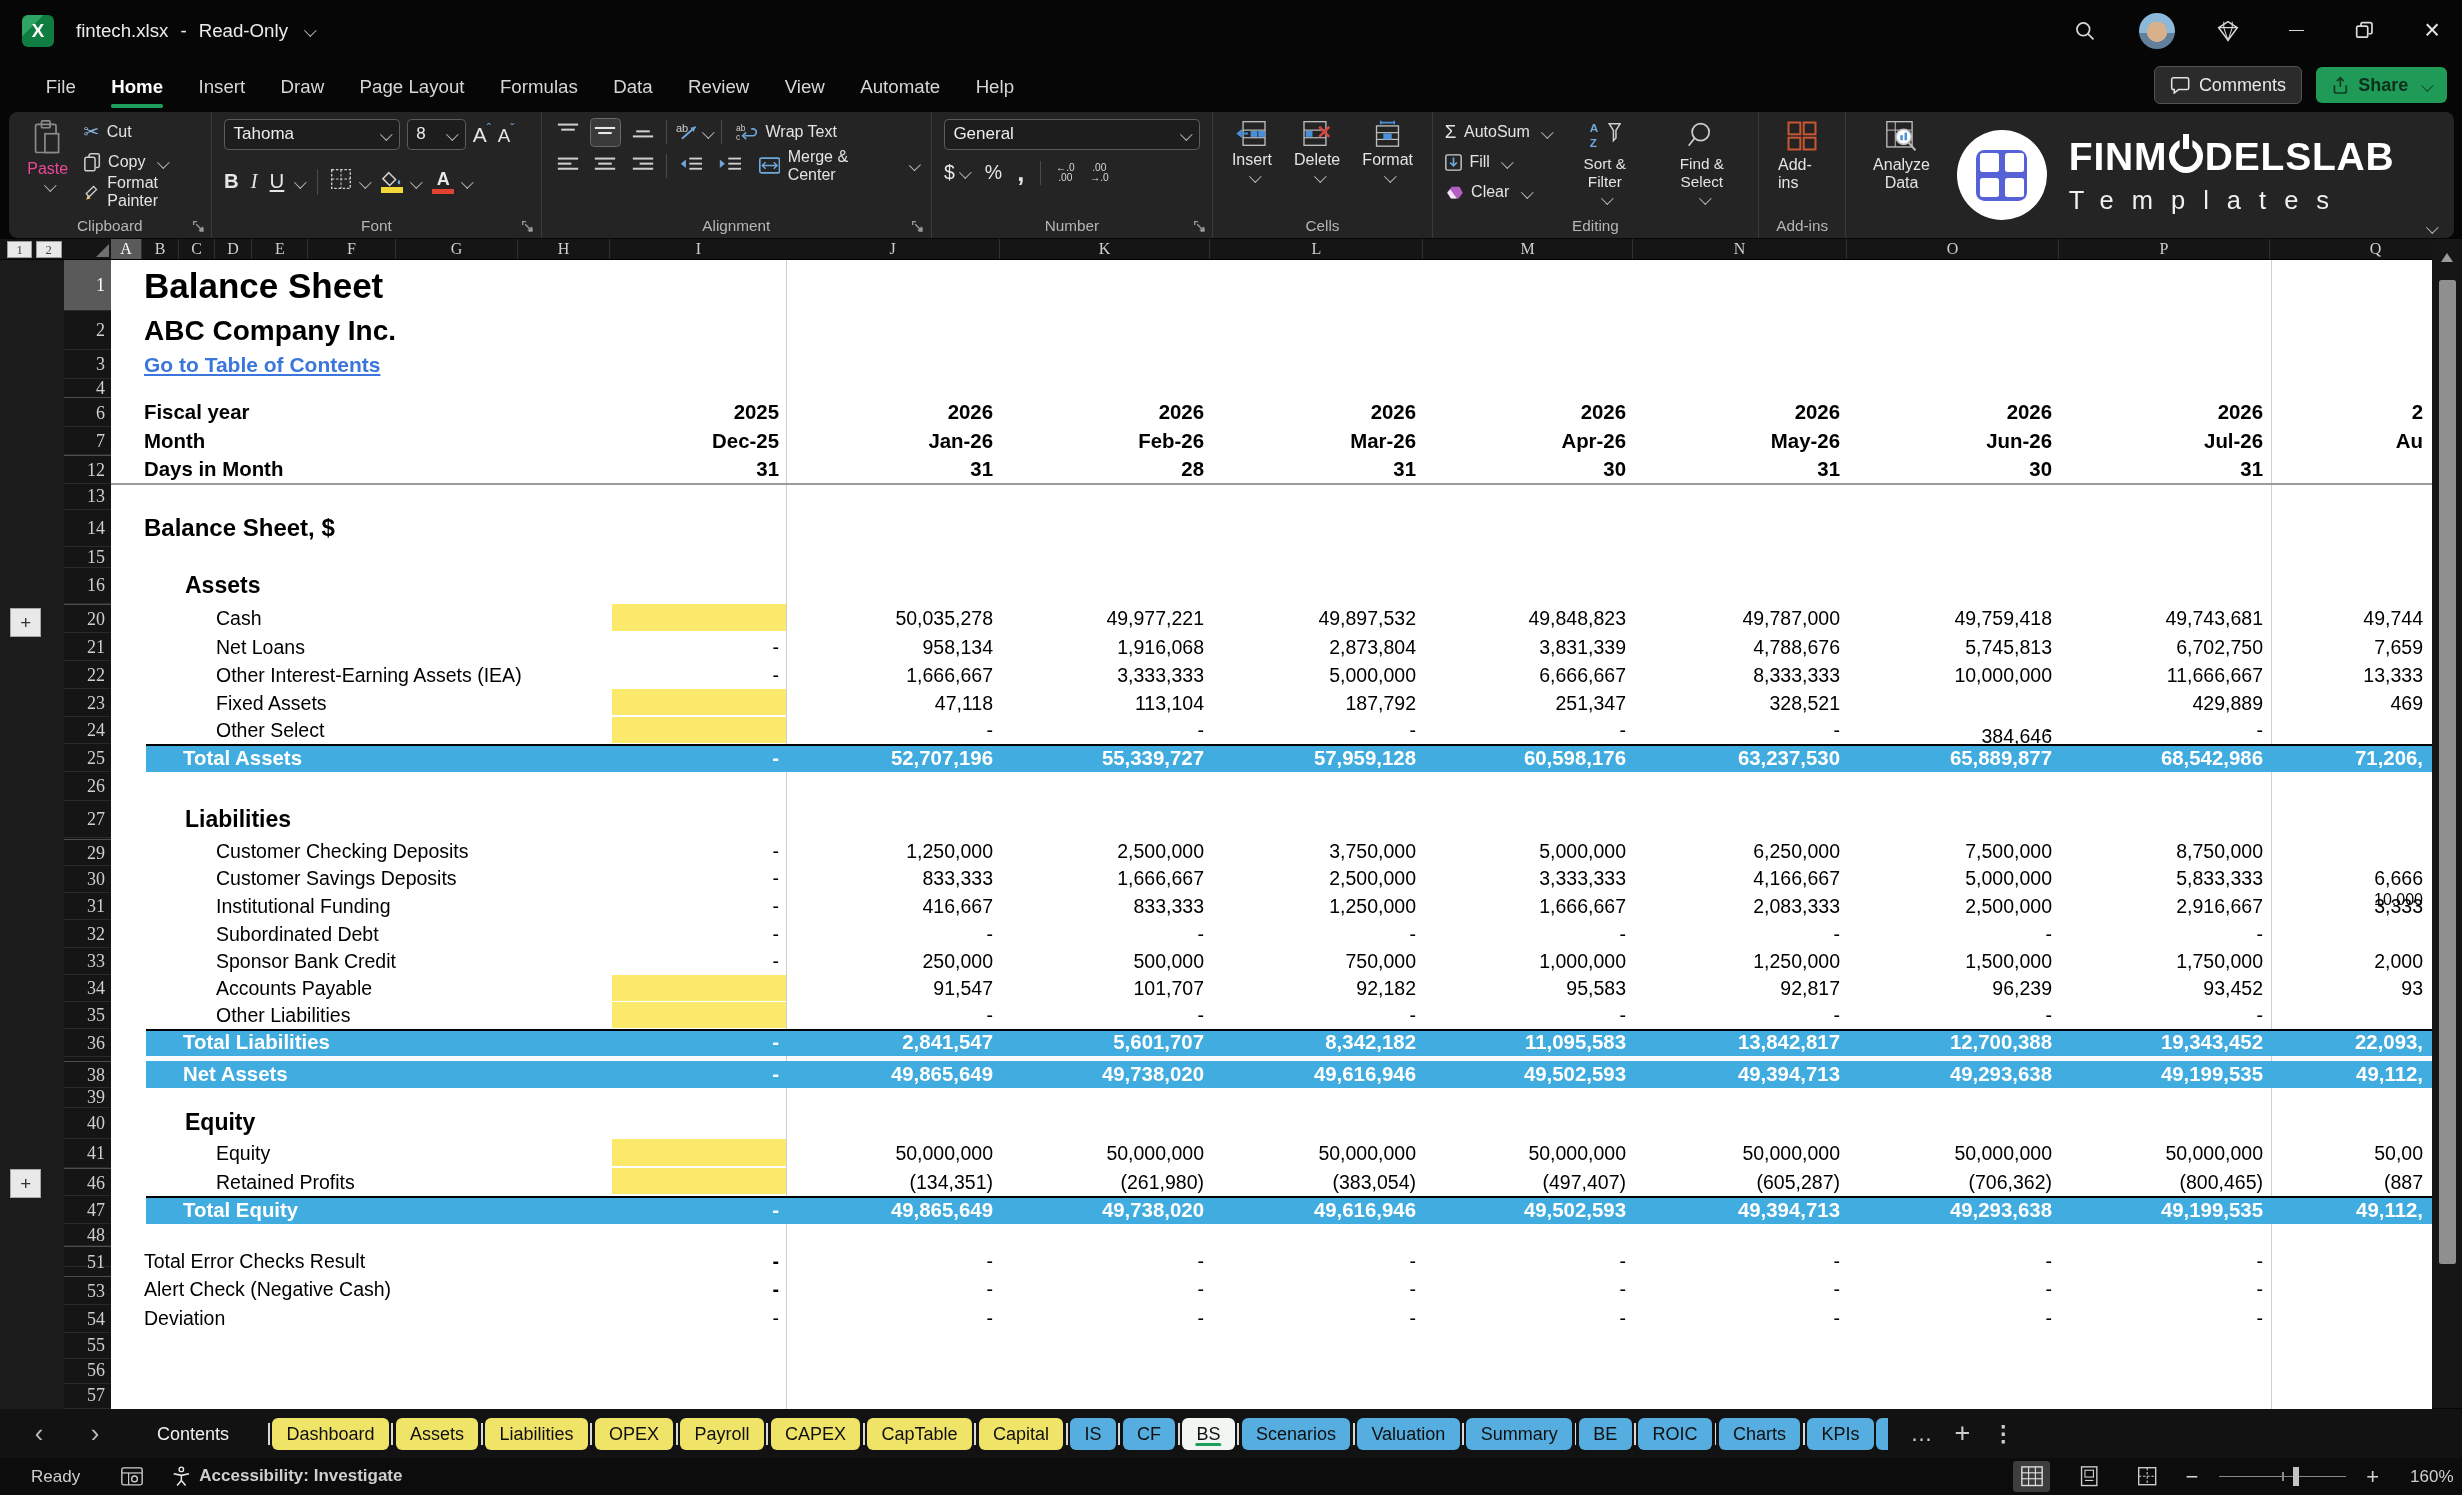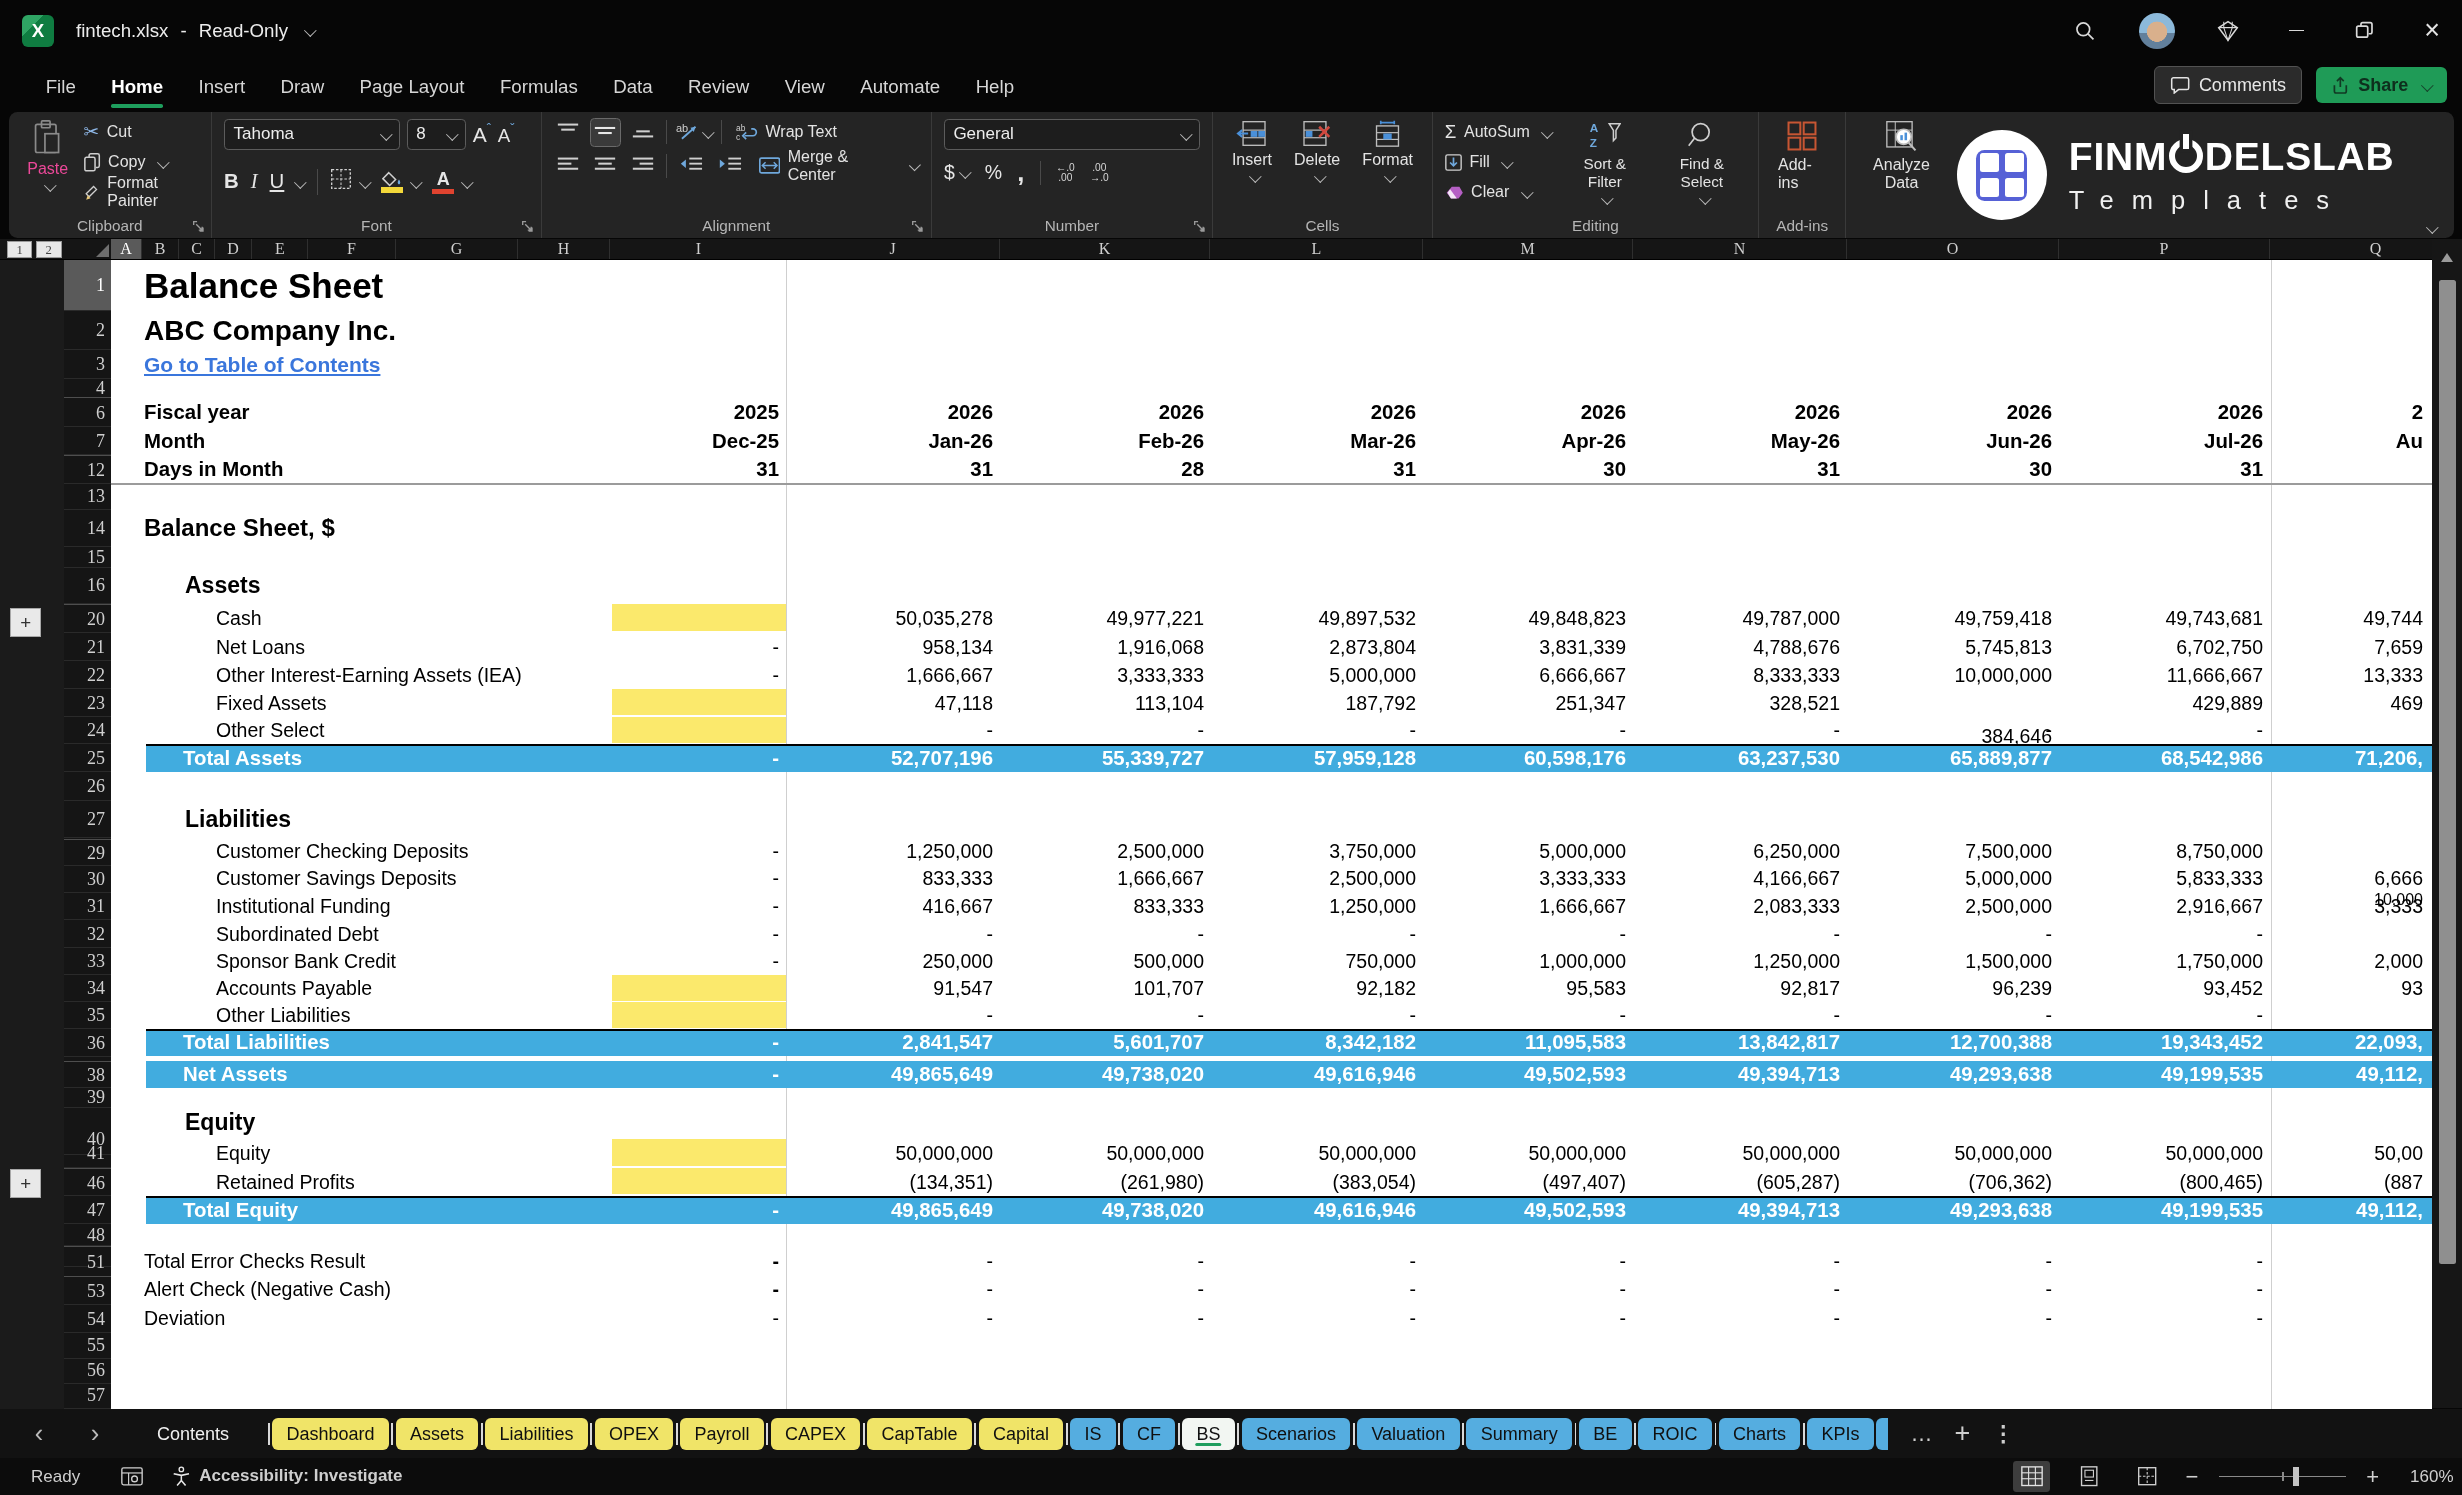--- a/index.html
+++ b/index.html
@@ -574,21 +574,21 @@
       <div class="rowhdr gap" style="top: 579px; height: 27px; line-height: 27px;">29</div>
       <div class="rowhdr" style="top: 606px; height: 27px; line-height: 27px;">30</div>
       <div class="rowhdr" style="top: 633px; height: 27px; line-height: 27px;">31</div>
       <div class="rowhdr" style="top: 660px; height: 28px; line-height: 28px;">32</div>
       <div class="rowhdr" style="top: 688px; height: 27px; line-height: 27px;">33</div>
       <div class="rowhdr" style="top: 715px; height: 27px; line-height: 27px;">34</div>
       <div class="rowhdr" style="top: 742px; height: 27px; line-height: 27px;">35</div>
       <div class="rowhdr" style="top: 770px; height: 27px; line-height: 27px;">36</div>
       <div class="rowhdr gap" style="top: 801px; height: 27px; line-height: 27px;">38</div>
       <div class="rowhdr" style="top: 828px; height: 19.5px; line-height: 19.5px;">39</div>
-      <div class="rowhdr" style="top: 848px; height: 31px; line-height: 31px; margin-top: 16px;">40</div>
+      <div class="rowhdr" style="top: 848px; height: 31px; line-height: 31px;">40</div>
       <div class="rowhdr" style="top: 879px; height: 29px; line-height: 29px;">41</div>
       <div class="rowhdr gap" style="top: 908px; height: 28px; line-height: 28px;">46</div>
       <div class="rowhdr" style="top: 936px; height: 28px; line-height: 28px;">47</div>
       <div class="rowhdr" style="top: 964px; height: 22px; line-height: 22px;">48</div>
       <div class="rowhdr gap" style="top: 986px; height: 21px; line-height: 30px;">51</div>
       <div class="rowhdr gap" style="top: 1016px; height: 29px; line-height: 29px;">53</div>
       <div class="rowhdr" style="top: 1045px; height: 28px; line-height: 28px;">54</div>
       <div class="rowhdr" style="top: 1073px; height: 25.5px; line-height: 25.5px;">55</div>
       <div class="rowhdr" style="top: 1098px; height: 25.5px; line-height: 25.5px;">56</div>
       <div class="rowhdr" style="top: 1123px; height: 25.5px; line-height: 25.5px;">57</div>

